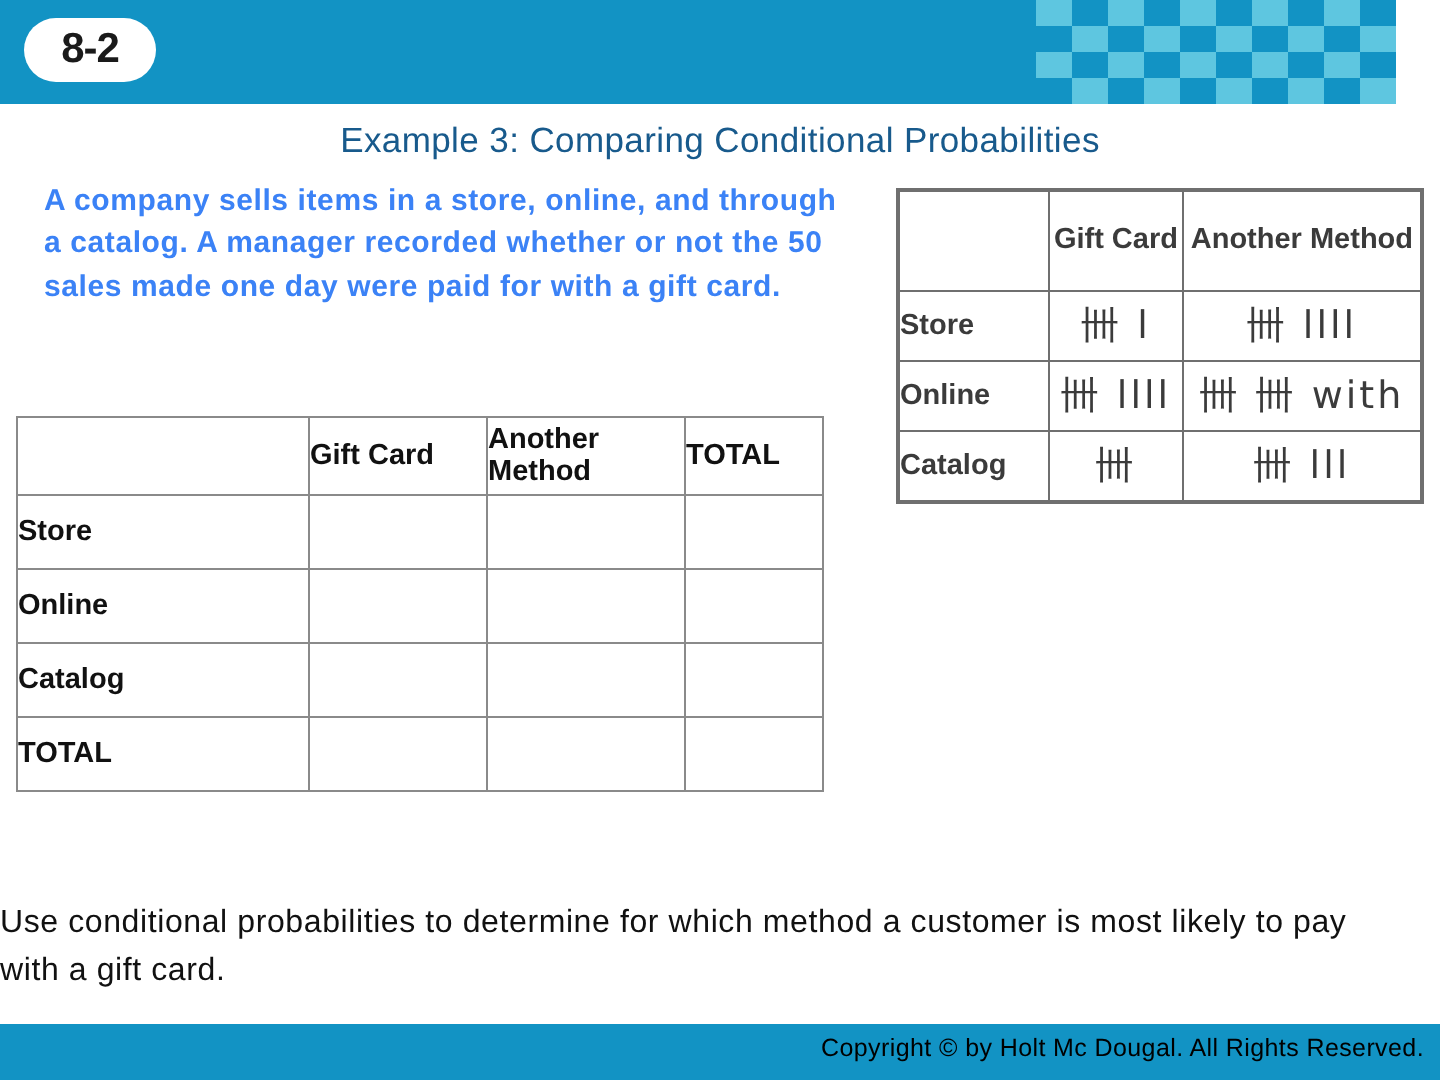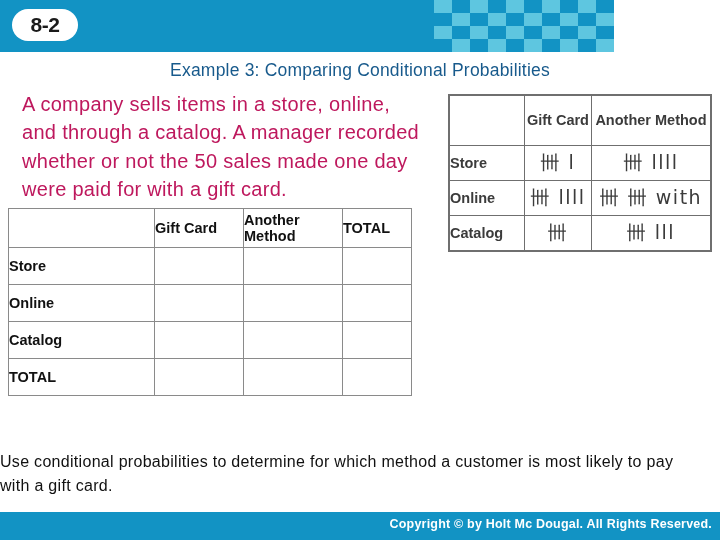--- a/index.html
+++ b/index.html
@@ -12,21 +12,21 @@
     background: #ffffff;
     font-family: "Liberation Sans", sans-serif;
     overflow: hidden;
     position: relative;
   }
 
   
   .header {
     position: absolute;
     left: 0; top: 0;
-    width: 614px;
+    width: 698px;
     height: 52px;
     background: #1293c4;
     overflow: hidden;
   }
   .header-checks {
     position: absolute;
     right: 0; top: 0;
     width: 180px;
     height: 52px;
   }
@@ -75,23 +75,23 @@
     color: #185a8c;
     letter-spacing: 0.2px;
   }
 
   
   .problem-text {
     position: absolute;
     left: 22px;
     top: 90px;
     width: 400px;
-    font-size: 20px;
-    font-weight: normal;
-    color: #be185d;
+    font-size: 15px;
+    font-weight: bold;
+    color: #3b82f6;
     line-height: 1.42;
     letter-spacing: 0.3px;
   }
 
   
   .main-table {
     position: absolute;
     left: 8px;
     top: 208px;
     border-collapse: collapse;
@@ -197,22 +197,22 @@
     left: 0; top: 0;
     width: 340px;
     height: 28px;
     background: #1293c4;
   }
   .footer-copy {
     position: absolute;
     right: 8px;
     top: 5px;
     font-size: 12.5px;
-    font-weight: bold;
-    color: #ffffff;
+    font-weight: normal;
+    color: #000000;
     letter-spacing: 0.2px;
     margin-left: 25px;
   }
   .footer-strip {
     position: absolute;
     left: 0;
     top: 508px;
     width: 720px;
     height: 4px;
     background: #ffffff;

